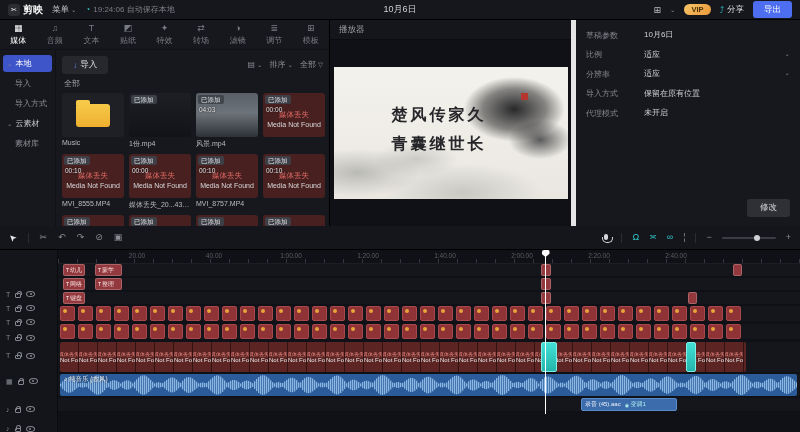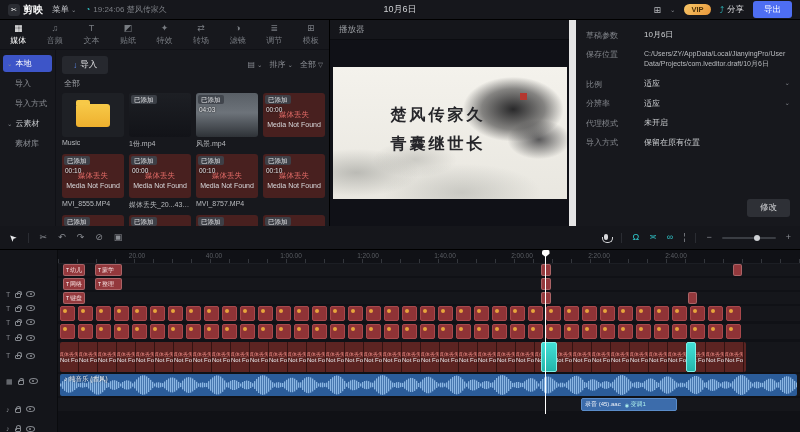--- a/index.html
+++ b/index.html
@@ -54,21 +54,21 @@
   .thumb.video.plain { background:linear-gradient(180deg,#1d1f24,#121318); }
   .thumb.video.scenic { background:linear-gradient(180deg,#595f66 0%,#6d737a 45%,#2e3237 100%); }
   .thumb.missing { background:#48201f; display:flex; flex-direction:column; align-items:center; justify-content:center; gap:1px; padding-top:8px; }
   .missing-cn { color:#e06a66; font-size:7.5px; }
   .missing-en { color:#d9dadd; font-size:7px; }
   .badge { position:absolute; top:2px; left:2px; background:rgba(62,66,74,.92); color:#e8e9eb; font-size:6.5px; padding:0 3px; border-radius:2px; line-height:9px; }
   .dur { position:absolute; top:13px; left:3px; color:#e3e4e7; font-size:6.5px; text-shadow:0 0 2px #000; }
   .tile-name { color:#b9bbbf; font-size:7px; margin-top:2px; min-height:9px; white-space:nowrap; overflow:hidden; text-overflow:ellipsis; }
 
   
-  #player-panel { flex:1; background:#101117; display:flex; flex-direction:column; border-right:7px solid #e5e5e5; min-width:0; }
+  #player-panel { flex:1; background:#101117; display:flex; flex-direction:column; border-right:5px solid #e5e5e5; min-width:0; }
   .pp-header { height:20px; display:flex; align-items:center; padding:0 9px; color:#9a9da2; font-size:8.5px; background:#15161b; border-bottom:1px solid #0b0c10; flex-shrink:0; }
   .pp-stage { flex:1; display:flex; align-items:center; justify-content:center; min-height:0; }
   .video-frame { width:234px; height:132px; position:relative; overflow:hidden;
     background:
       radial-gradient(ellipse 70px 45px at 77% 32%, rgba(24,24,26,.92), rgba(24,24,26,.5) 45%, transparent 72%),
       radial-gradient(ellipse 45px 28px at 88% 55%, rgba(40,40,44,.75), transparent 70%),
       radial-gradient(ellipse 90px 34px at 10% 80%, rgba(128,130,126,.45), transparent 70%),
       radial-gradient(ellipse 110px 40px at 55% 95%, rgba(148,150,146,.38), transparent 72%),
       radial-gradient(ellipse 60px 26px at 35% 70%, rgba(118,120,116,.28), transparent 70%),
       linear-gradient(180deg,#f4f2ec,#e9e7e0); }
@@ -146,21 +146,21 @@
     <div class="logo">
       <span class="logo-mark">✂</span>
       <span>剪映</span>
     </div>
     <div class="menu-btn">
       <span>菜单</span>
       <span class="chev">⌄</span>
     </div>
     <div class="autosave">
       <span class="clock">◔</span>
-      <span>19:24:06 楚风传家久</span>
+      <span>19:24:06 自动保存本地</span>
     </div>
     <div class="tb-title">10月6日</div>
     <div class="tb-right">
       <span class="tool-ic">⊞</span>
       <span class="chev">⌄</span>
       <span class="vip">VIP</span>
       <span class="share">
         <span class="ic">⤴</span>
         <span>分享</span>
       </span>
@@ -356,40 +356,36 @@
       </div>
     </section>
 
     <section id="params-panel">
       <div id="param-fields">
           <div class="field">
             <div class="f-label">草稿参数</div>
             <div class="f-value">10月6日</div>
           </div>
           <div class="field">
-            <div class="f-label">保存位置</div>
-            <div class="f-value path">C:/Users/ZY/AppData/Local/JianyingPro/User Data/Projects/com.lveditor.draft/10月6日</div>
-          </div>
-          <div class="field">
             <div class="f-label">比例</div>
             <div class="f-value">适应</div>
             <span class="f-chev">⌄</span>
           </div>
           <div class="field">
             <div class="f-label">分辨率</div>
             <div class="f-value">适应</div>
             <span class="f-chev">⌄</span>
           </div>
           <div class="field">
+            <div class="f-label">导入方式</div>
+            <div class="f-value">保留在原有位置</div>
+          </div>
+          <div class="field">
             <div class="f-label">代理模式</div>
             <div class="f-value">未开启</div>
-          </div>
-          <div class="field">
-            <div class="f-label">导入方式</div>
-            <div class="f-value">保留在原有位置</div>
           </div>
         </div>
       <div class="modify-btn">修改</div>
     </section>
   </div>
 
   <section id="timeline">
     <div class="tl-toolbar">
       <span class="tool bright cursor">➤</span>
       <span class="tl-divider"></span>

